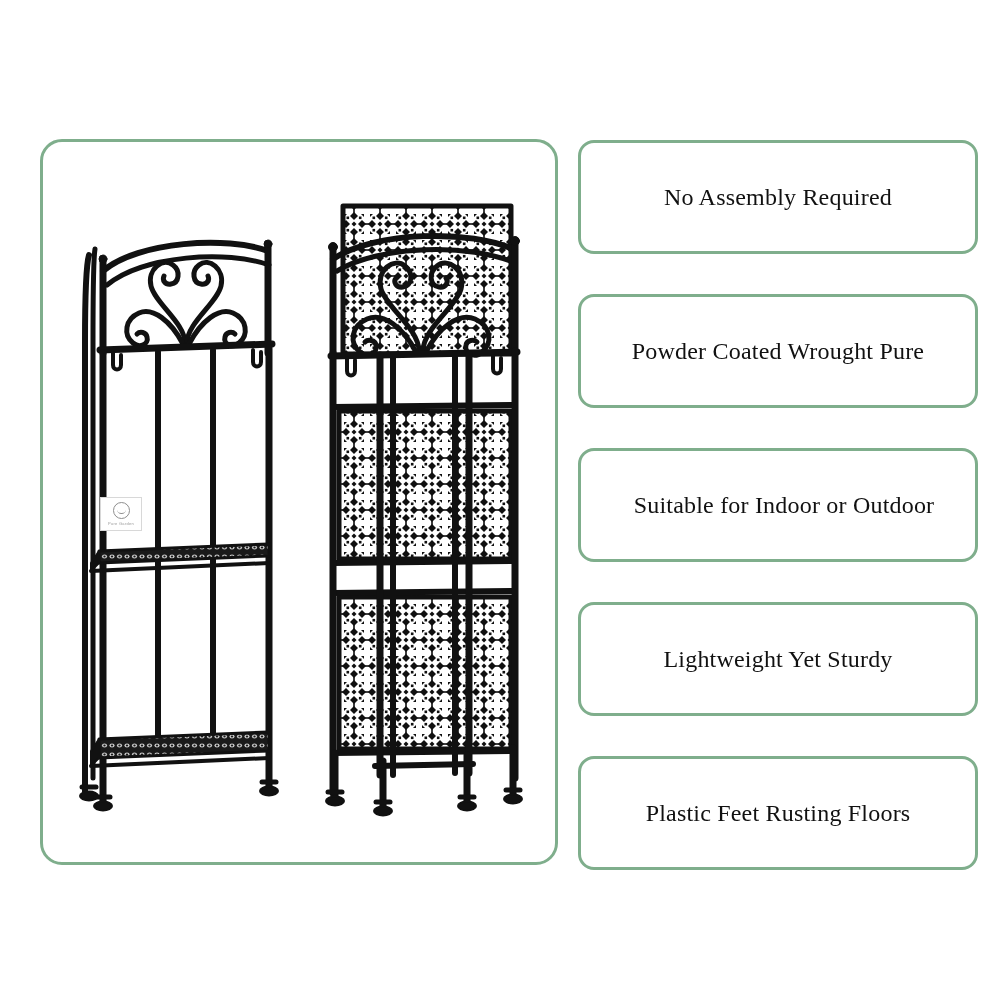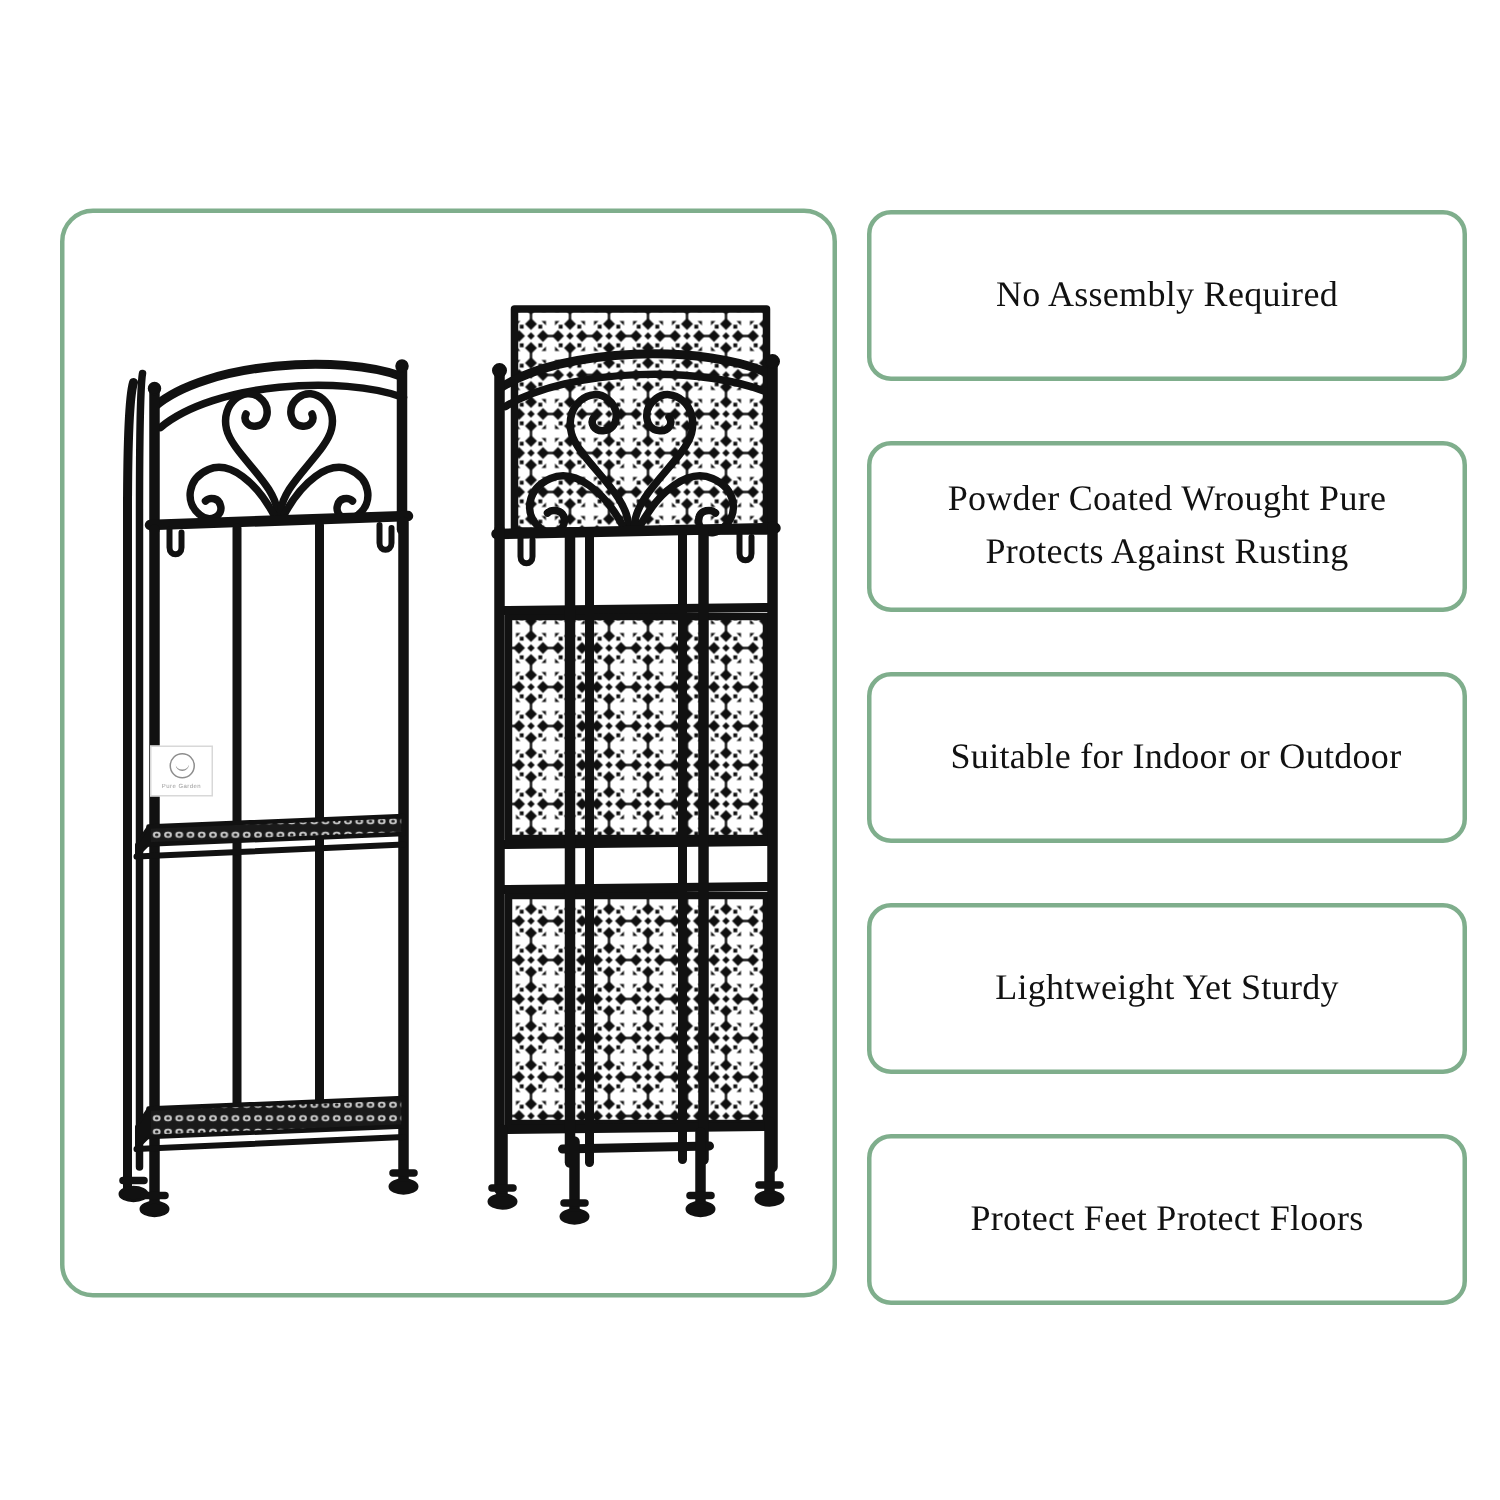--- a/index.html
+++ b/index.html
@@ -293,29 +293,28 @@
   </div>
 
   <div id="feature-list">
 
     <div class="feature-box b0">
       <div class="feature-line">No Assembly Required</div>
     </div>
 
     <div class="feature-box b1">
       <div class="feature-line">Powder Coated Wrought Pure</div>
-      <div class="feature-line">Protects Against Rusting</div>
     </div>
 
     <div class="feature-box b2">
       <div class="feature-line">Suitable for Indoor or Outdoor</div>
     </div>
 
     <div class="feature-box b3">
       <div class="feature-line">Lightweight Yet Sturdy</div>
     </div>
 
     <div class="feature-box b4">
-      <div class="feature-line">Protect Feet Protect Floors</div>
+      <div class="feature-line">Plastic Feet Rusting Floors</div>
     </div>
   </div>
 
 </div>
 
 </body></html>

